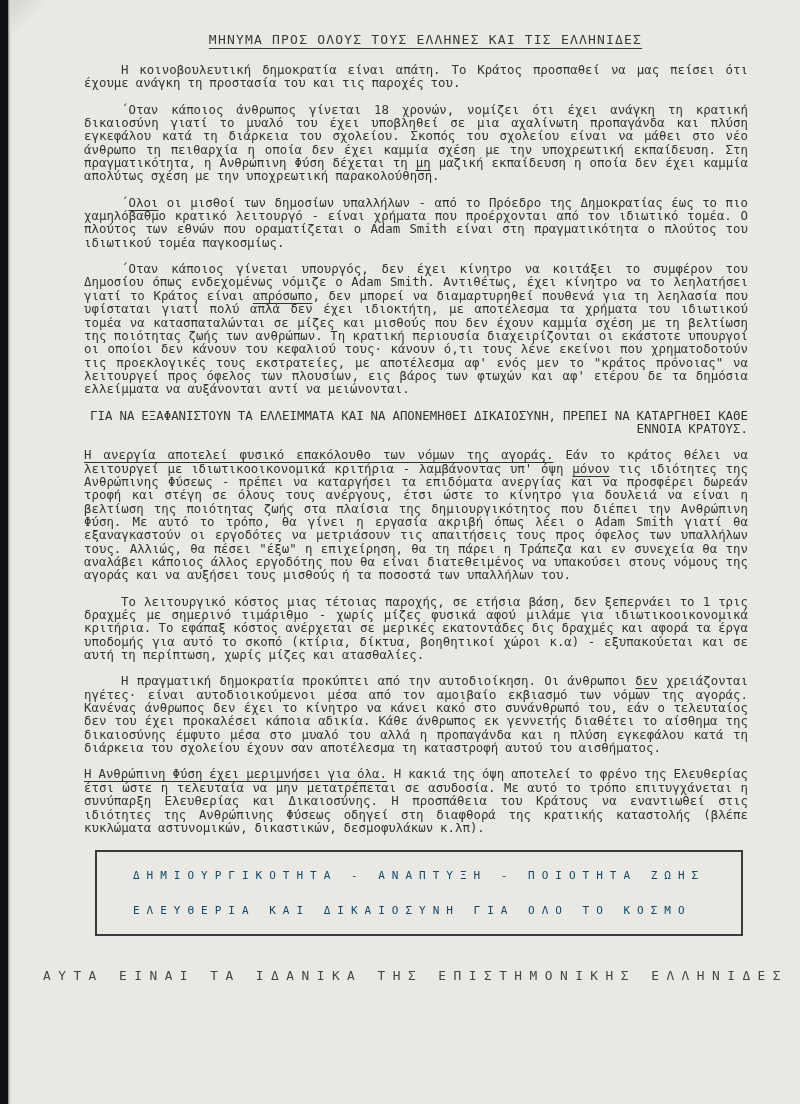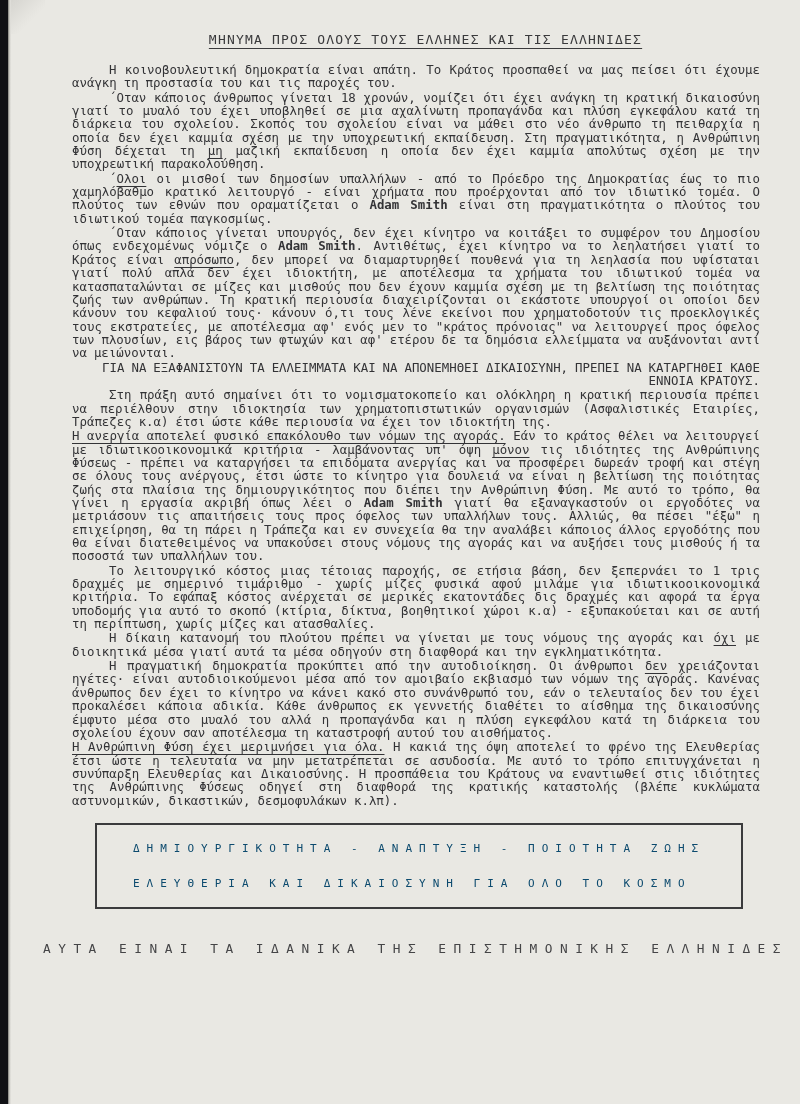--- a/index.html
+++ b/index.html
@@ -39,34 +39,34 @@
   }
   .title span{
     text-decoration:underline;
     text-underline-offset:4px;
     text-decoration-thickness:1.4px;
   }
   .doc-body{width:690px;}
   .para{
     font-size:12.4px;
     line-height:13.35px;
-    margin:1px;
+    margin:13px;
     text-align:justify;
     letter-spacing:0px;
     word-spacing:-0.5px;
   }
   .para.indent{text-indent:37px;}
   .para.flush{text-indent:0;}
   .para.center{text-align:right;text-indent:0;}
   .u{
     text-decoration:underline;
     text-underline-offset:2.5px;
     text-decoration-thickness:1.2px;
   }
-  .b{font-weight:bold;}
+  .b{font-weight:normal;}
   .slogan-box{
     margin:16px 0 0 24px;
     width:648px;
     border:2px solid #3b3b3d;
     padding:17px 8px 17px 36px;
     box-sizing:border-box;
     background:transparent;
   }
   .slogan-line{
     font-size:11px;
@@ -96,24 +96,22 @@
 
 <div class="content">
   <h1 class="title"><span>ΜΗΝΥΜΑ ΠΡΟΣ ΟΛΟΥΣ ΤΟΥΣ ΕΛΛΗΝΕΣ ΚΑΙ ΤΙΣ ΕΛΛΗΝΙΔΕΣ</span></h1>
 
   <div class="doc-body">
       <p class="para indent"><span>Η κοινοβουλευτική δημοκρατία είναι απάτη. Το Κράτος προσπαθεί να μας πείσει ότι έχουμε ανάγκη τη προστασία του και τις παροχές του.</span></p>
       <p class="para indent"><span>΄Οταν κάποιος άνθρωπος γίνεται 18 χρονών, νομίζει ότι έχει ανάγκη τη κρατική δικαιοσύνη γιατί το μυαλό του έχει υποβληθεί σε μια αχαλίνωτη προπαγάνδα και πλύση εγκεφάλου κατά τη διάρκεια του σχολείου. Σκοπός του σχολείου είναι να μάθει στο νέο άνθρωπο τη πειθαρχία η οποία δεν έχει καμμία σχέση με την υποχρεωτική εκπαίδευση. Στη πραγματικότητα, η Ανθρώπινη Φύση δέχεται τη </span><span class="u">μη</span><span> μαζική εκπαίδευση η οποία δεν έχει καμμία απολύτως σχέση με την υποχρεωτική παρακολούθηση.</span></p>
       <p class="para indent"><span>΄</span><span class="u">Ολοι</span><span> οι μισθοί των δημοσίων υπαλλήλων - από το Πρόεδρο της Δημοκρατίας έως το πιο χαμηλόβαθμο κρατικό λειτουργό - είναι χρήματα που προέρχονται από τον ιδιωτικό τομέα. Ο πλούτος των εθνών που οραματίζεται ο </span><span class="b">Adam Smith</span><span> είναι στη πραγματικότητα ο πλούτος του ιδιωτικού τομέα παγκοσμίως.</span></p>
       <p class="para indent"><span>΄Οταν κάποιος γίνεται υπουργός, δεν έχει κίνητρο να κοιτάξει το συμφέρον του Δημοσίου όπως ενδεχομένως νόμιζε ο </span><span class="b">Adam Smith</span><span>. Αντιθέτως, έχει κίνητρο να το λεηλατήσει γιατί το Κράτος είναι </span><span class="u">απρόσωπο</span><span>, δεν μπορεί να διαμαρτυρηθεί πουθενά για τη λεηλασία που υφίσταται γιατί πολύ απλά δεν έχει ιδιοκτήτη, με αποτέλεσμα τα χρήματα του ιδιωτικού τομέα να κατασπαταλώνται σε μίζες και μισθούς που δεν έχουν καμμία σχέση με τη βελτίωση της ποιότητας ζωής των ανθρώπων. Τη κρατική περιουσία διαχειρίζονται οι εκάστοτε υπουργοί οι οποίοι δεν κάνουν του κεφαλιού τους· κάνουν ό,τι τους λένε εκείνοι που χρηματοδοτούν τις προεκλογικές τους εκστρατείες, με αποτέλεσμα αφ' ενός μεν το "κράτος πρόνοιας" να λειτουργεί προς όφελος των πλουσίων, εις βάρος των φτωχών και αφ' ετέρου δε τα δημόσια ελλείμματα να αυξάνονται αντί να μειώνονται.</span></p>
       <p class="para center"><span>ΓΙΑ ΝΑ ΕΞΑΦΑΝΙΣΤΟΥΝ ΤΑ ΕΛΛΕΙΜΜΑΤΑ ΚΑΙ ΝΑ ΑΠΟΝΕΜΗΘΕΙ ΔΙΚΑΙΟΣΥΝΗ, ΠΡΕΠΕΙ ΝΑ ΚΑΤΑΡΓΗΘΕΙ ΚΑΘΕ ΕΝΝΟΙΑ ΚΡΑΤΟΥΣ.</span></p>
-      <p class="para indent"><span>Στη πράξη αυτό σημαίνει ότι το νομισματοκοπείο και ολόκληρη η κρατική περιουσία πρέπει να περιέλθουν στην ιδιοκτησία των χρηματοπιστωτικών οργανισμών (Ασφαλιστικές Εταιρίες, Τράπεζες κ.α) έτσι ώστε κάθε περιουσία να έχει τον ιδιοκτήτη της.</span></p>
       <p class="para flush"><span class="u">Η ανεργία αποτελεί φυσικό επακόλουθο των νόμων της αγοράς.</span><span> Εάν το κράτος θέλει να λειτουργεί με ιδιωτικοοικονομικά κριτήρια - λαμβάνοντας υπ' όψη </span><span class="u">μόνον</span><span> τις ιδιότητες της Ανθρώπινης Φύσεως - πρέπει να καταργήσει τα επιδόματα ανεργίας και να προσφέρει δωρεάν τροφή και στέγη σε όλους τους ανέργους, έτσι ώστε το κίνητρο για δουλειά να είναι η βελτίωση της ποιότητας ζωής στα πλαίσια της δημιουργικότητος που διέπει την Ανθρώπινη Φύση. Με αυτό το τρόπο, θα γίνει η εργασία ακριβή όπως λέει ο </span><span class="b">Adam Smith</span><span> γιατί θα εξαναγκαστούν οι εργοδότες να μετριάσουν τις απαιτήσεις τους προς όφελος των υπαλλήλων τους. Αλλιώς, θα πέσει "έξω" η επιχείρηση, θα τη πάρει η Τράπεζα και εν συνεχεία θα την αναλάβει κάποιος άλλος εργοδότης που θα είναι διατεθειμένος να υπακούσει στους νόμους της αγοράς και να αυξήσει τους μισθούς ή τα ποσοστά των υπαλλήλων του.</span></p>
       <p class="para indent"><span>Το λειτουργικό κόστος μιας τέτοιας παροχής, σε ετήσια βάση, δεν ξεπερνάει το 1 τρις δραχμές με σημερινό τιμάριθμο - χωρίς μίζες φυσικά αφού μιλάμε για ιδιωτικοοικονομικά κριτήρια. Το εφάπαξ κόστος ανέρχεται σε μερικές εκατοντάδες δις δραχμές και αφορά τα έργα υποδομής για αυτό το σκοπό (κτίρια, δίκτυα, βοηθητικοί χώροι κ.α) - εξυπακούεται και σε αυτή τη περίπτωση, χωρίς μίζες και ατασθαλίες.</span></p>
-      <p class="para indent"><span>Η δίκαιη κατανομή του πλούτου πρέπει να γίνεται με τους νόμους της αγοράς και </span><span class="u">όχι</span><span> με διοικητικά μέσα γιατί αυτά τα μέσα οδηγούν στη διαφθορά και την εγκληματικότητα.</span></p>
       <p class="para indent"><span>Η πραγματική δημοκρατία προκύπτει από την αυτοδιοίκηση. Οι άνθρωποι </span><span class="u">δεν</span><span> χρειάζονται ηγέτες· είναι αυτοδιοικούμενοι μέσα από τον αμοιβαίο εκβιασμό των νόμων της αγοράς. Κανένας άνθρωπος δεν έχει το κίνητρο να κάνει κακό στο συνάνθρωπό του, εάν ο τελευταίος δεν του έχει προκαλέσει κάποια αδικία. Κάθε άνθρωπος εκ γεννετής διαθέτει το αίσθημα της δικαιοσύνης έμφυτο μέσα στο μυαλό του αλλά η προπαγάνδα και η πλύση εγκεφάλου κατά τη διάρκεια του σχολείου έχουν σαν αποτέλεσμα τη καταστροφή αυτού του αισθήματος.</span></p>
       <p class="para flush"><span class="u">Η Ανθρώπινη Φύση έχει μεριμνήσει για όλα.</span><span> Η κακιά της όψη αποτελεί το φρένο της Ελευθερίας έτσι ώστε η τελευταία να μην μετατρέπεται σε ασυδοσία. Με αυτό το τρόπο επιτυγχάνεται η συνύπαρξη Ελευθερίας και Δικαιοσύνης. Η προσπάθεια του Κράτους να εναντιωθεί στις ιδιότητες της Ανθρώπινης Φύσεως οδηγεί στη διαφθορά της κρατικής καταστολής (βλέπε κυκλώματα αστυνομικών, δικαστικών, δεσμοφυλάκων κ.λπ).</span></p>
     </div>
 
   <div class="slogan-box">
     <p class="slogan-line">ΔΗΜΙΟΥΡΓΙΚΟΤΗΤΑ - ΑΝΑΠΤΥΞΗ - ΠΟΙΟΤΗΤΑ ΖΩΗΣ</p>
     <p class="slogan-line">ΕΛΕΥΘΕΡΙΑ ΚΑΙ ΔΙΚΑΙΟΣΥΝΗ ΓΙΑ ΟΛΟ ΤΟ ΚΟΣΜΟ</p>
   </div>
 
   <div class="footer-slogan">ΑΥΤΑ ΕΙΝΑΙ ΤΑ ΙΔΑΝΙΚΑ ΤΗΣ ΕΠΙΣΤΗΜΟΝΙΚΗΣ ΕΛΛΗΝΙΔΕΣ</div>

